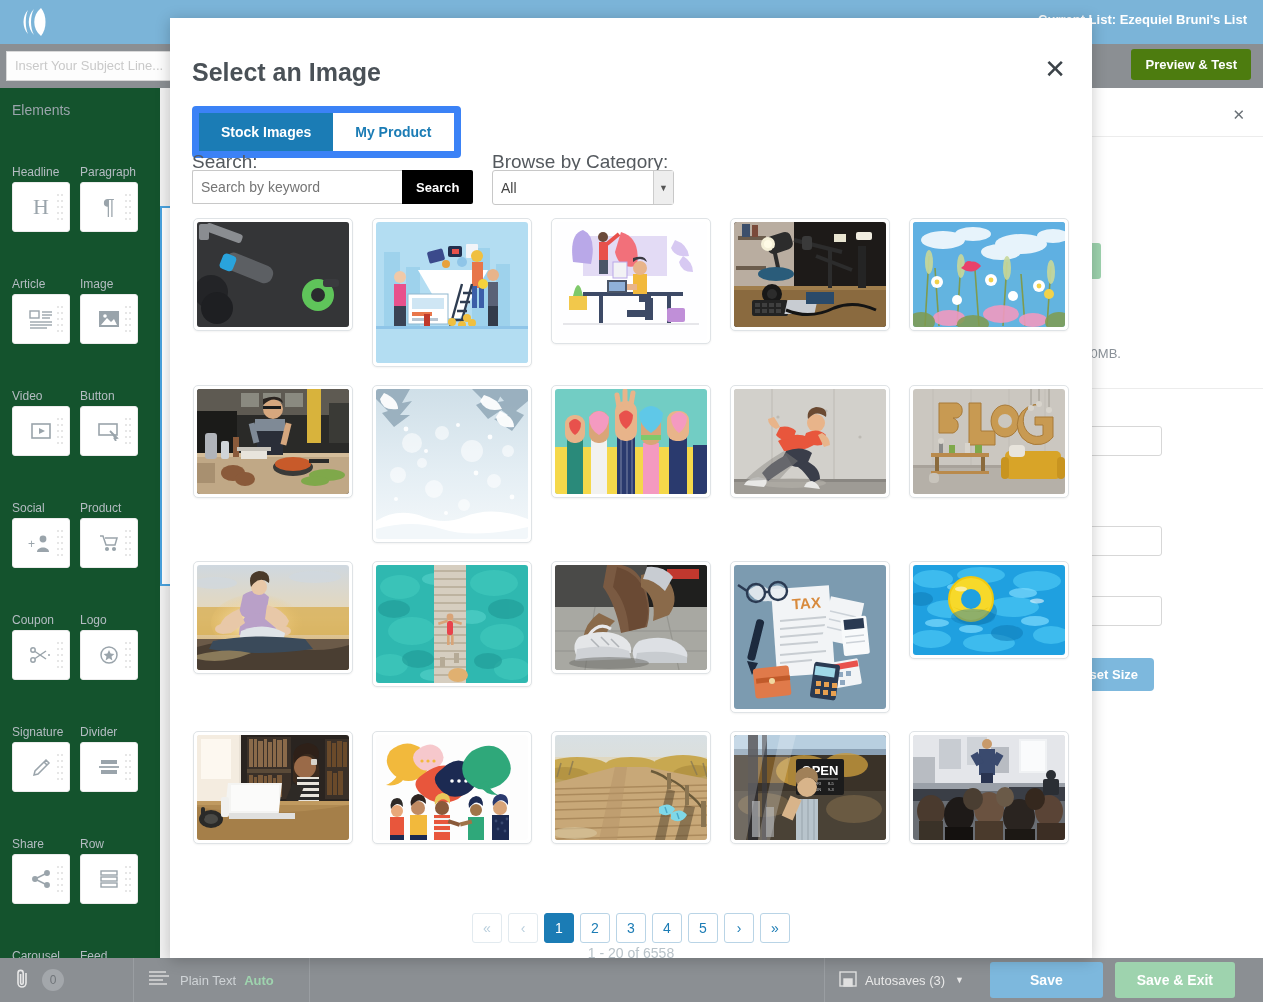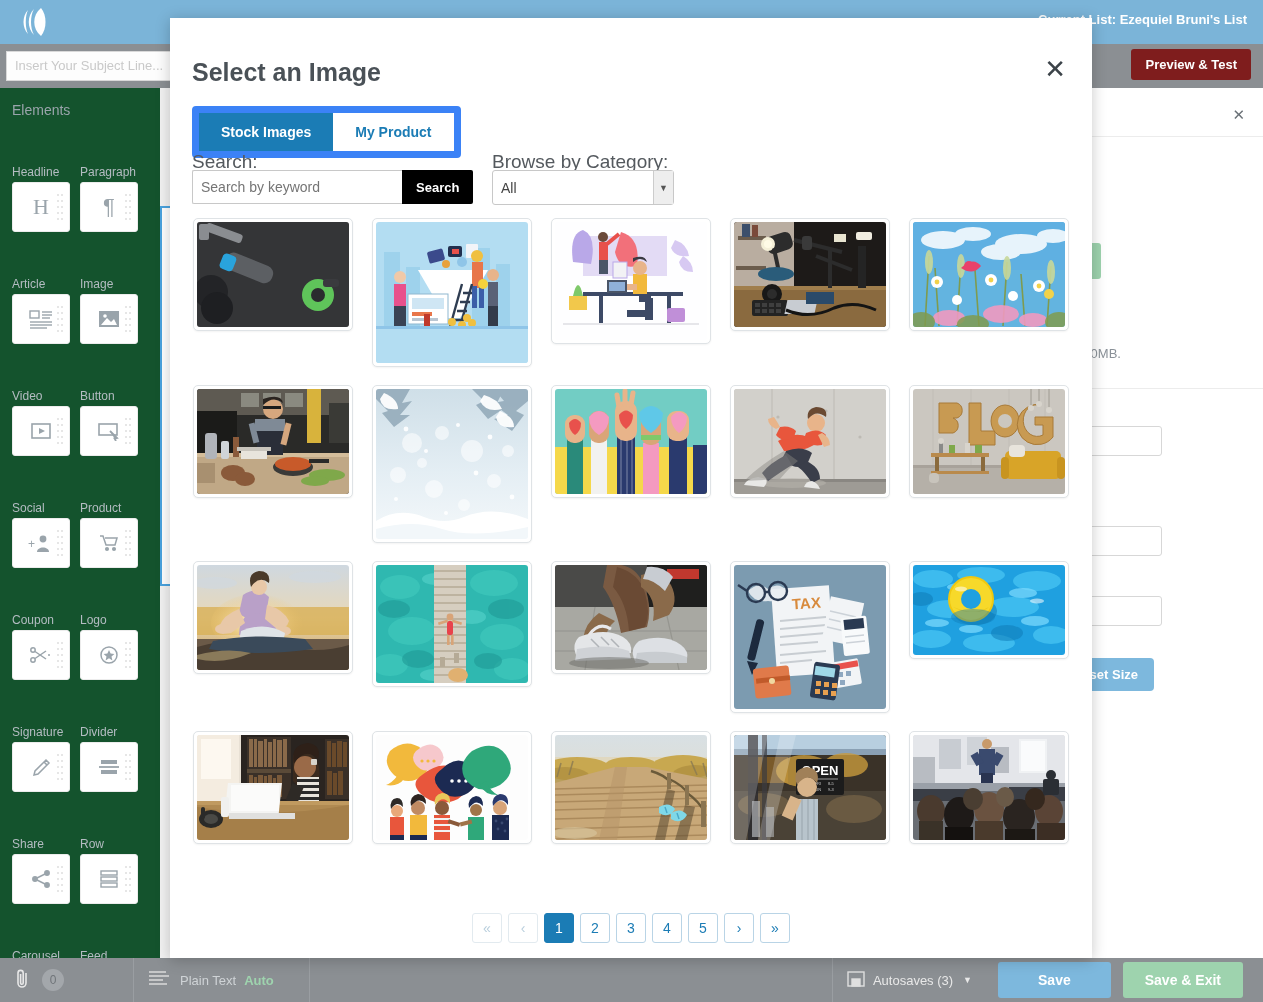--- a/index.html
+++ b/index.html
@@ -29,21 +29,21 @@
     background: #8b8f93;
   }
   .subject-input {
     position: absolute; left: 6px; top: 7px; width: 1080px; height: 30px;
     background: #fdfdfd; border: 1px solid #d9d9d9;
     font-size: 13px; color: #c9c9c9; padding: 0 8px; line-height: 28px;
     font-family: "Liberation Sans", sans-serif;
   }
   .preview-test-btn {
     position: absolute; right: 12px; top: 49px;
-    background: #7f1d1d; color: #ffffff; border: none;
+    background: #4d7c0f; color: #ffffff; border: none;
     padding: 8px 14px; font-size: 13px; font-weight: bold;
     border-radius: 3px; font-family: "Liberation Sans", sans-serif;
     cursor: pointer;
   }
 
   
   .sidebar {
     position: absolute; left: 0; top: 88px; width: 160px; bottom: 44px;
     background: #14532d; padding: 14px 12px 0 12px;
   }
@@ -513,21 +513,21 @@
           <rect x="1" y="1" width="16" height="14"></rect>
             <rect x="5" y="8" width="8" height="7" fill="#e0e0e0"></rect>
         </svg>
       </span>
       <span style="margin-left:8px;">Autosaves (3)</span>
       <span style="margin-left:10px;font-size:9px;">▼</span>
     </div>
     <div style="padding:0 12px;">
       <button class="save-btn">Save</button>
     </div>
-    <div style="padding-right:20px;border-radius:10px;">
+    <div style="padding-right:28px;border-radius:10px;">
       <button class="save-exit-btn">Save &amp; Exit</button>
     </div>
   </div>
 
   <div class="modal">
     <div class="modal-close">✕</div>
     <div class="modal-title">Select an Image</div>
 
     <div class="tabs">
       <div class="tab active">Stock Images</div>
@@ -1574,15 +1574,16 @@
       <div class="pg muted">«</div>
       <div class="pg muted">‹</div>
       <div class="pg active">1</div>
       <div class="pg">2</div>
       <div class="pg">3</div>
       <div class="pg">4</div>
       <div class="pg">5</div>
       <div class="pg">›</div>
       <div class="pg">»</div>
     </div>
+    <div class="pager-count">1 - 20 of 6558</div>
 
   </div>
 </div>
 
 </body></html>

